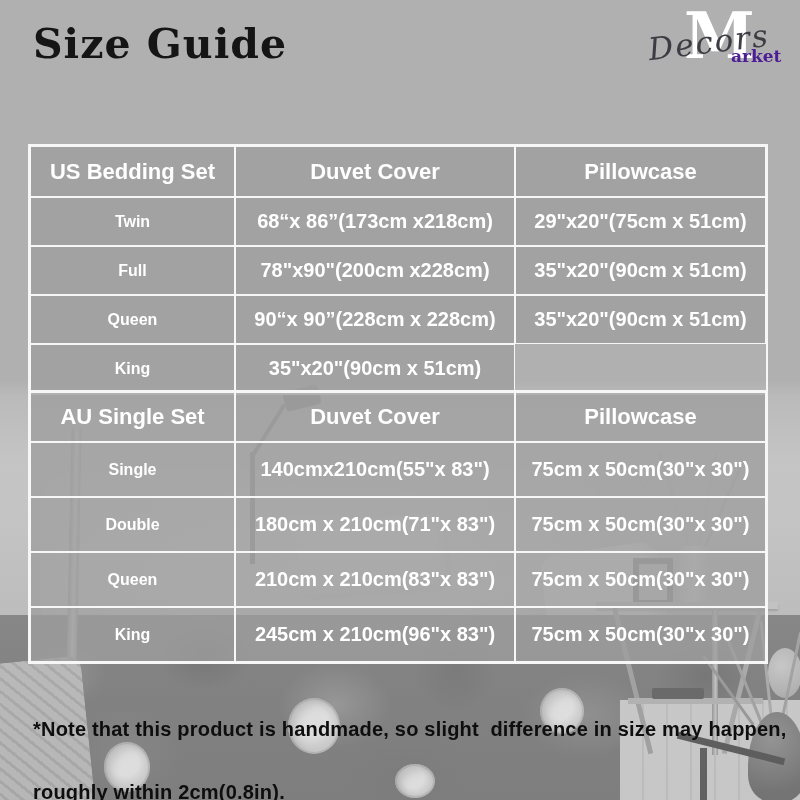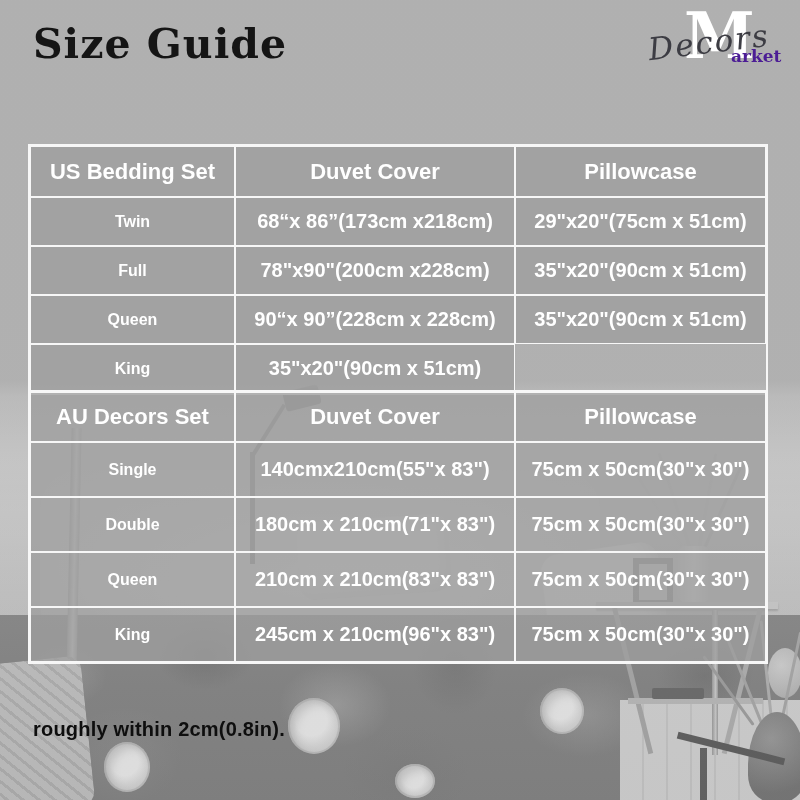--- a/index.html
+++ b/index.html
@@ -183,21 +183,21 @@
 
     <div class="cell size">Queen</div>
     <div class="cell">90“x 90”(228cm x 228cm)</div>
     <div class="cell">35"x20"(90cm x 51cm)</div>
 
     <div class="cell size">King</div>
     <div class="cell">35"x20"(90cm x 51cm)</div>
   </div>
 
   <div class="fg size-table" id="au-table">
-    <div class="cell head">AU Decors Set</div>
+    <div class="cell head">AU Single Set</div>
     <div class="cell head">Duvet Cover</div>
     <div class="cell head">Pillowcase</div>
 
     <div class="cell size">Single</div>
     <div class="cell">140cmx210cm(55"x 83")</div>
     <div class="cell">75cm x 50cm(30"x 30")</div>
 
     <div class="cell size">Double</div>
     <div class="cell">180cm x 210cm(71"x 83")</div>
     <div class="cell">75cm x 50cm(30"x 30")</div>
@@ -205,16 +205,17 @@
     <div class="cell size">Queen</div>
     <div class="cell">210cm x 210cm(83"x 83")</div>
     <div class="cell">75cm x 50cm(30"x 30")</div>
 
     <div class="cell size">King</div>
     <div class="cell">245cm x 210cm(96"x 83")</div>
     <div class="cell">75cm x 50cm(30"x 30")</div>
   </div>
 
   <div class="fg note" id="note1">
+    <div>*Note that this product is handmade, so slight  difference in size may happen,</div>
     <div>roughly within 2cm(0.8in).</div>
   </div>
 
 </div>
 
 </body></html>

